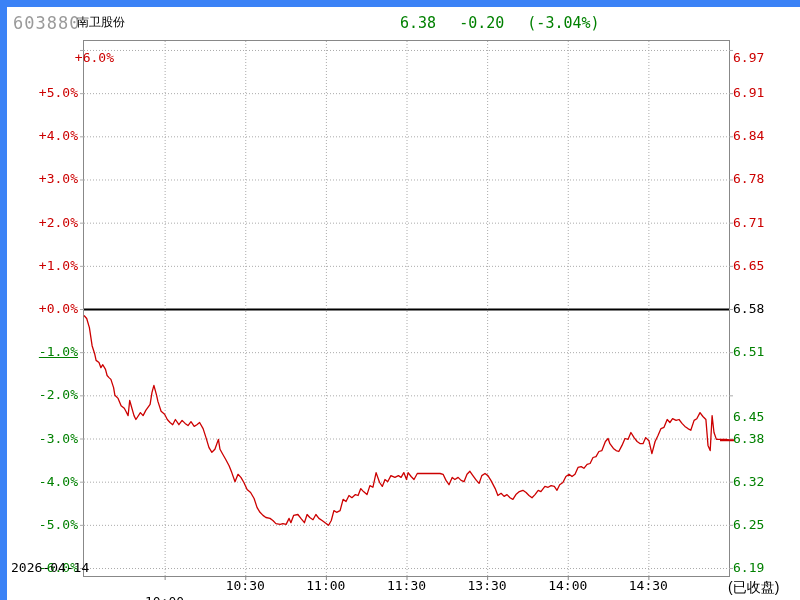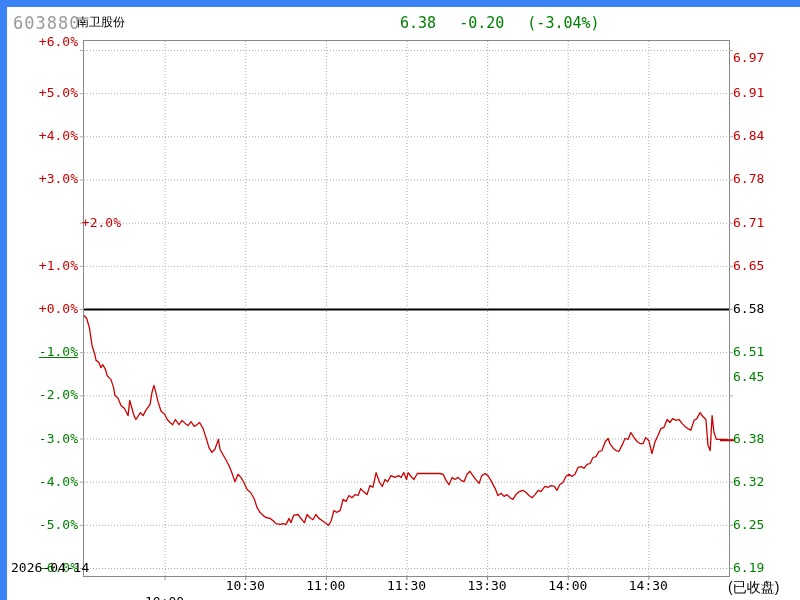--- a/index.html
+++ b/index.html
@@ -91,44 +91,44 @@
       <line x1="480.625" y1="569" x2="480.625" y2="573" stroke="#888888" stroke-width="1"></line>
       <line x1="561.25" y1="34" x2="561.25" y2="569" stroke="#aaaaaa" stroke-width="1" stroke-dasharray="1 2"></line>
       <line x1="561.25" y1="569" x2="561.25" y2="573" stroke="#888888" stroke-width="1"></line>
       <line x1="641.875" y1="34" x2="641.875" y2="569" stroke="#aaaaaa" stroke-width="1" stroke-dasharray="1 2"></line>
       <line x1="641.875" y1="569" x2="641.875" y2="573" stroke="#888888" stroke-width="1"></line>
       <path d="M77.0 308.5 L79.7 311.5 L82.4 320.6 L85.1 338.7 L87.8 347.3 L89.1 353.4 L92.0 355.5 L93.9 360.7 L95.8 357.7 L98.5 362.4 L100.1 368.5 L102.0 370.6 L103.9 372.4 L106.6 380.6 L107.9 388.3 L111.1 391.4 L114.1 398.7 L117.3 401.3 L118.9 404.3 L121.1 408.6 L122.7 393.5 L127.0 408.6 L128.9 412.5 L133.4 405.6 L136.1 408.6 L138.8 403.4 L143.1 397.4 L145.0 385.3 L146.9 378.4 L149.6 388.3 L150.9 394.4 L154.1 404.3 L157.6 407.3 L160.3 412.5 L163.0 415.5 L165.7 417.7 L168.4 412.5 L171.9 417.7 L175.1 413.4 L178.1 416.4 L181.0 418.6 L184.0 414.7 L187.2 419.4 L189.9 417.7 L192.6 415.5 L196.1 421.6 L199.0 430.6 L202.0 440.6 L204.9 445.3 L207.9 442.3 L211.4 432.4 L213.0 442.3 L215.9 447.5 L218.9 452.7 L222.1 458.7 L224.8 465.6 L228.0 474.7 L231.0 467.3 L233.9 470.4 L236.9 475.5 L240.1 482.5 L243.6 485.5 L247.1 491.5 L250.1 500.6 L253.0 505.3 L256.0 508.4 L258.9 510.5 L263.0 511.4 L265.9 513.5 L268.9 516.6 L273.2 517.4 L275.9 516.6 L279.1 517.4 L282.1 511.4 L283.9 515.7 L286.6 508.4 L290.9 507.5 L293.9 511.4 L297.4 515.7 L300.1 507.5 L302.8 510.5 L306.0 512.7 L308.9 507.5 L311.9 511.4 L315.1 513.5 L318.1 515.7 L321.6 518.3 L324.3 513.5 L326.9 503.6 L329.6 505.3 L333.1 503.6 L336.1 492.4 L339.0 494.5 L342.0 488.5 L344.9 490.7 L348.4 487.6 L351.1 488.5 L353.8 481.6 L356.5 484.6 L360.0 487.6 L362.9 478.6 L365.9 480.3 L369.1 465.6 L372.6 475.5 L375.3 479.4 L378.0 472.5 L380.7 474.7 L383.9 468.6 L387.9 470.4 L391.4 468.6 L394.1 470.4 L396.8 465.6 L399.5 472.5 L401.1 465.6 L404.1 469.5 L407.0 472.5 L410.3 466.5 L421.0 466.5 L433.1 466.5 L436.1 467.3 L439.0 473.4 L442.0 477.7 L445.2 470.4 L447.9 472.5 L451.1 470.4 L454.1 473.4 L457.0 474.7 L460.0 467.3 L462.9 464.3 L465.9 468.6 L469.4 473.4 L472.1 476.4 L474.8 468.6 L478.0 466.5 L480.9 468.6 L483.9 473.4 L488.2 481.6 L490.9 488.5 L494.1 486.3 L497.1 489.4 L500.0 487.6 L503.0 490.7 L505.9 492.4 L508.9 487.6 L512.4 484.6 L515.9 483.3 L519.1 485.5 L522.0 488.5 L525.0 490.7 L528.0 487.6 L531.2 483.3 L533.9 484.6 L537.9 479.4 L541.1 480.3 L544.1 478.6 L547.3 479.4 L550.0 483.3 L552.7 477.7 L555.9 475.5 L558.9 469.5 L562.1 467.3 L565.0 469.5 L568.0 467.3 L571.0 460.4 L574.2 459.6 L576.9 461.3 L580.1 457.4 L583.1 456.5 L586.0 450.5 L589.0 449.6 L591.9 444.5 L594.9 443.6 L598.4 434.5 L601.1 431.5 L602.9 436.7 L606.4 441.4 L609.1 443.6 L611.8 444.5 L615.0 438.4 L618.0 431.5 L621.0 432.4 L623.9 425.5 L627.1 430.6 L630.1 434.5 L633.3 436.7 L636.0 436.7 L638.7 430.6 L641.9 433.7 L644.9 446.6 L648.1 434.5 L651.0 428.5 L654.0 421.6 L657.0 420.3 L660.2 412.5 L662.9 415.5 L665.6 411.7 L669.1 413.4 L672.0 412.5 L675.0 416.4 L677.9 419.4 L680.9 421.6 L683.8 423.3 L687.1 413.4 L689.8 411.7 L693.0 405.6 L695.9 409.5 L698.9 412.5 L701.0 438.4 L703.2 443.6 L705.1 408.6 L707.0 425.5 L709.4 432.4 L713.9 432.4 L719.3 432.4 L722.0 433.2 " fill="none" stroke="#cc0000" stroke-width="1.3" stroke-linejoin="round"></path>
       <line x1="713" y1="433.2368" x2="727" y2="433.2368" stroke="#cc0000" stroke-width="2"></line>
     </svg>
 
   <div id="left-axis">
-      <div class="axis-label left-lbl up" style="top: 28px;">+6.0%</div>
+      <div class="axis-label left-lbl up" style="top: 44px; margin-left: 36px;">+6.0%</div>
       <div class="axis-label left-lbl up" style="top: 79.15px;">+5.0%</div>
       <div class="axis-label left-lbl up" style="top: 122.32px;">+4.0%</div>
       <div class="axis-label left-lbl up" style="top: 165.49px;">+3.0%</div>
-      <div class="axis-label left-lbl up" style="top: 208.66px; padding-left: 43px;">+2.0%</div>
+      <div class="axis-label left-lbl up" style="top: 208.66px;">+2.0%</div>
       <div class="axis-label left-lbl up" style="top: 251.83px;">+1.0%</div>
       <div class="axis-label left-lbl up" style="top: 295px;">+0.0%</div>
       <div class="axis-label left-lbl down" style="top: 338.17px; text-decoration: underline;">-1.0%</div>
       <div class="axis-label left-lbl down" style="top: 381.34px;">-2.0%</div>
       <div class="axis-label left-lbl down" style="top: 424.51px;">-3.0%</div>
       <div class="axis-label left-lbl down" style="top: 467.68px;">-4.0%</div>
       <div class="axis-label left-lbl down" style="top: 510.85px;">-5.0%</div>
       <div class="axis-label left-lbl down" style="top: 554.02px;">-6.0%</div>
     </div>
   <div id="right-axis">
       <div class="axis-label right-lbl up" style="top: 35.98px; margin-top: 8px;">6.97</div>
       <div class="axis-label right-lbl up" style="top: 79.15px;">6.91</div>
       <div class="axis-label right-lbl up" style="top: 122.32px;">6.84</div>
       <div class="axis-label right-lbl up" style="top: 165.49px;">6.78</div>
       <div class="axis-label right-lbl up" style="top: 208.66px;">6.71</div>
       <div class="axis-label right-lbl up" style="top: 251.83px;">6.65</div>
       <div class="axis-label right-lbl flat" style="top: 295px;">6.58</div>
       <div class="axis-label right-lbl down" style="top: 338.17px;">6.51</div>
-      <div class="axis-label right-lbl down" style="top: 363px;">6.45</div>
+      <div class="axis-label right-lbl down" style="top: 403px;">6.45</div>
       <div class="axis-label right-lbl down" style="top: 424.51px;">6.38</div>
       <div class="axis-label right-lbl down" style="top: 467.68px;">6.32</div>
       <div class="axis-label right-lbl down" style="top: 510.85px;">6.25</div>
       <div class="axis-label right-lbl down" style="top: 554.02px;">6.19</div>
     </div>
   <div id="x-axis">
       <div class="axis-label x-lbl" style="left: 126.625px; margin-top: 16px;">10:00</div>
       <div class="axis-label x-lbl" style="left: 207.25px;">10:30</div>
       <div class="axis-label x-lbl" style="left: 287.875px;">11:00</div>
       <div class="axis-label x-lbl" style="left: 368.5px;">11:30</div>

